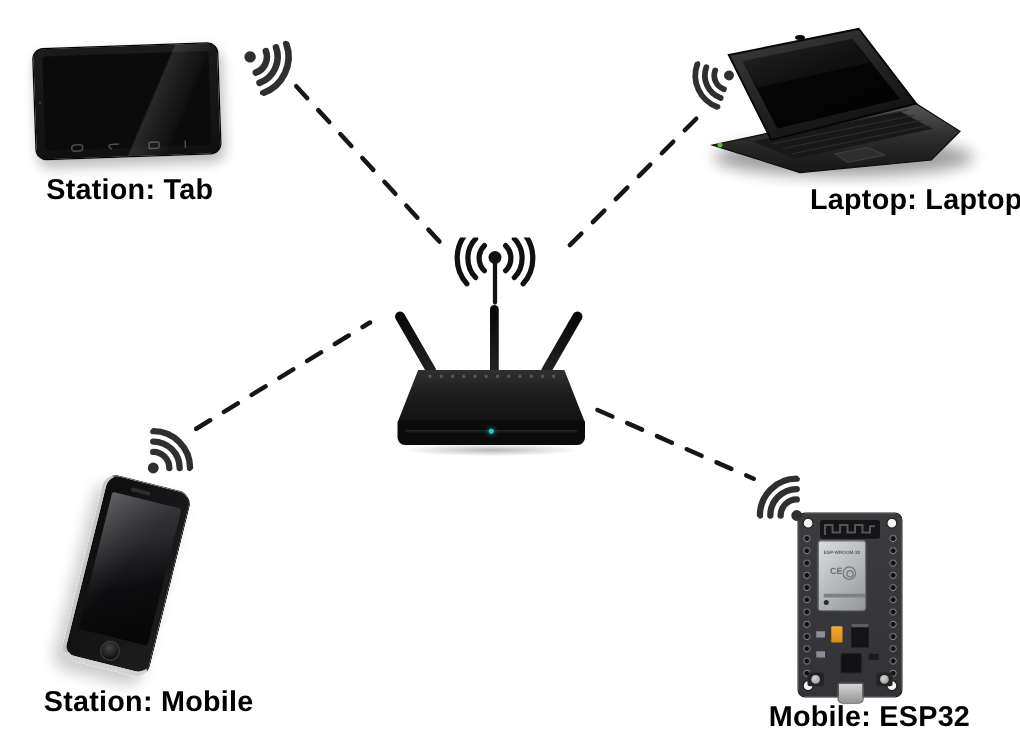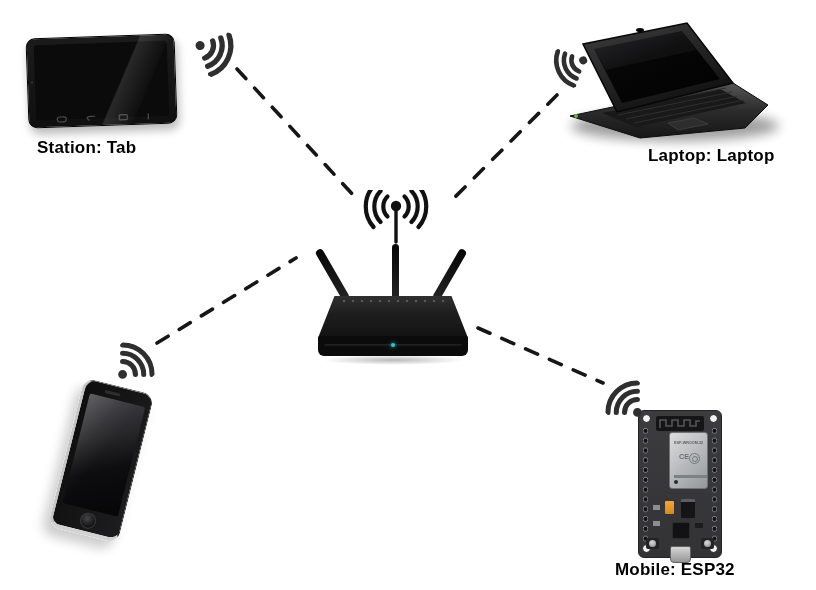--- a/index.html
+++ b/index.html
@@ -2,21 +2,21 @@
 <html><head>
 <meta charset="utf-8">
 <style>
   html,body{margin:0;padding:0;background:#fff;}
   #canvas{
     position:relative;width:816px;height:590px;background:#fff;overflow:hidden;
     font-family:"Liberation Sans",sans-serif;
   }
   .abs{position:absolute;}
   .label{
-    position:absolute;font-weight:bold;font-size:17px;color:#000;
+    position:absolute;font-weight:bold;font-size:23px;color:#000;
     white-space:nowrap;letter-spacing:0.2px;
   }
   
   .tablet{
     position:absolute;left:27px;top:36px;width:147px;height:88px;
     background:linear-gradient(180deg,#1b1b1b,#101010);
     border:1px solid #000;border-radius:9px;
     transform:rotate(-2deg);
     box-shadow:2px 6px 10px rgba(0,0,0,0.28);
   }
@@ -105,21 +105,21 @@
   .esp32 .pins{
     position:absolute;top:15px;width:9px;height:118px;
     background-image:radial-gradient(circle at 4.5px 4.8px,#111113 1.7px,#8e949a 2.4px,transparent 3px);
     background-size:9px 9.8px;background-repeat:repeat-y;
   }
   .esp32 .antzone{
     position:absolute;left:17px;top:5px;width:48px;height:15px;
     background:#151517;border-radius:2px;overflow:hidden;
   }
   .esp32 .shield{
-    position:absolute;left:30px;top:21px;width:32px;height:57px;
+    position:absolute;left:15px;top:21px;width:32px;height:57px;
     background:linear-gradient(135deg,#dcdcdc,#a9adb0 70%,#93979a);
     border:1px solid #6f7376;border-radius:3px;box-sizing:border-box;overflow:hidden;padding-left:37px;
   }
   .esp32 .modtext{
     position:absolute;left:4px;top:8px;font-size:6px;color:#5a5e61;
     transform:scale(0.62);transform-origin:0 0;white-space:nowrap;font-weight:bold;
   }
   .esp32 .cetext{
     position:absolute;left:9px;top:20px;font-size:9px;color:#6a6e71;font-weight:bold;
     transform:scale(0.8);transform-origin:0 0;
@@ -277,20 +277,21 @@
       <div class="refl"></div>
     </div>
     <div class="speaker"></div>
     <div class="home"></div>
   </div>
   <div class="wifi" style="left:110px;top:341px;width:46px;height:46px;transform:rotate(45deg);">
     <svg width="46" height="46">
         <use href="#wifiSym" width="46" height="46"></use>
       </svg>
   </div>
+  <div class="label" style="left:35px;top:548px">Station: Mobile</div>
 
   <div class="esp32">
     <div class="hole" style="left:3px;top:3px"></div>
     <div class="hole" style="right:3px;top:3px"></div>
     <div class="hole" style="left:3px;bottom:4px"></div>
     <div class="hole" style="right:3px;bottom:4px"></div>
     <div class="pins" style="left:2px"></div>
     <div class="pins" style="right:2px"></div>
     <div class="antzone">
       <svg width="48" height="15" viewBox="0 0 48 15">

